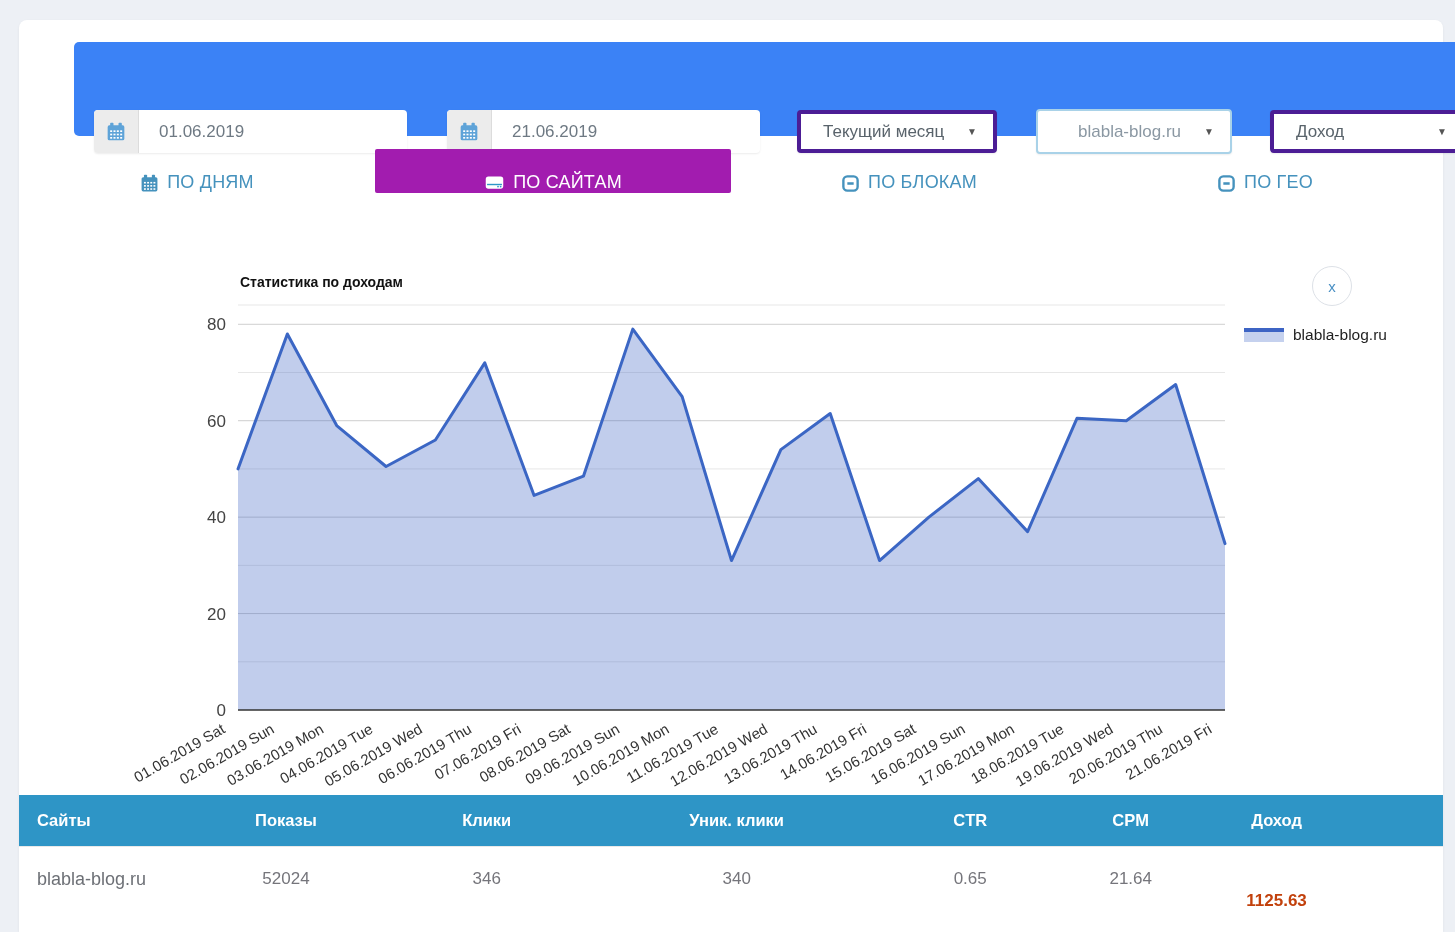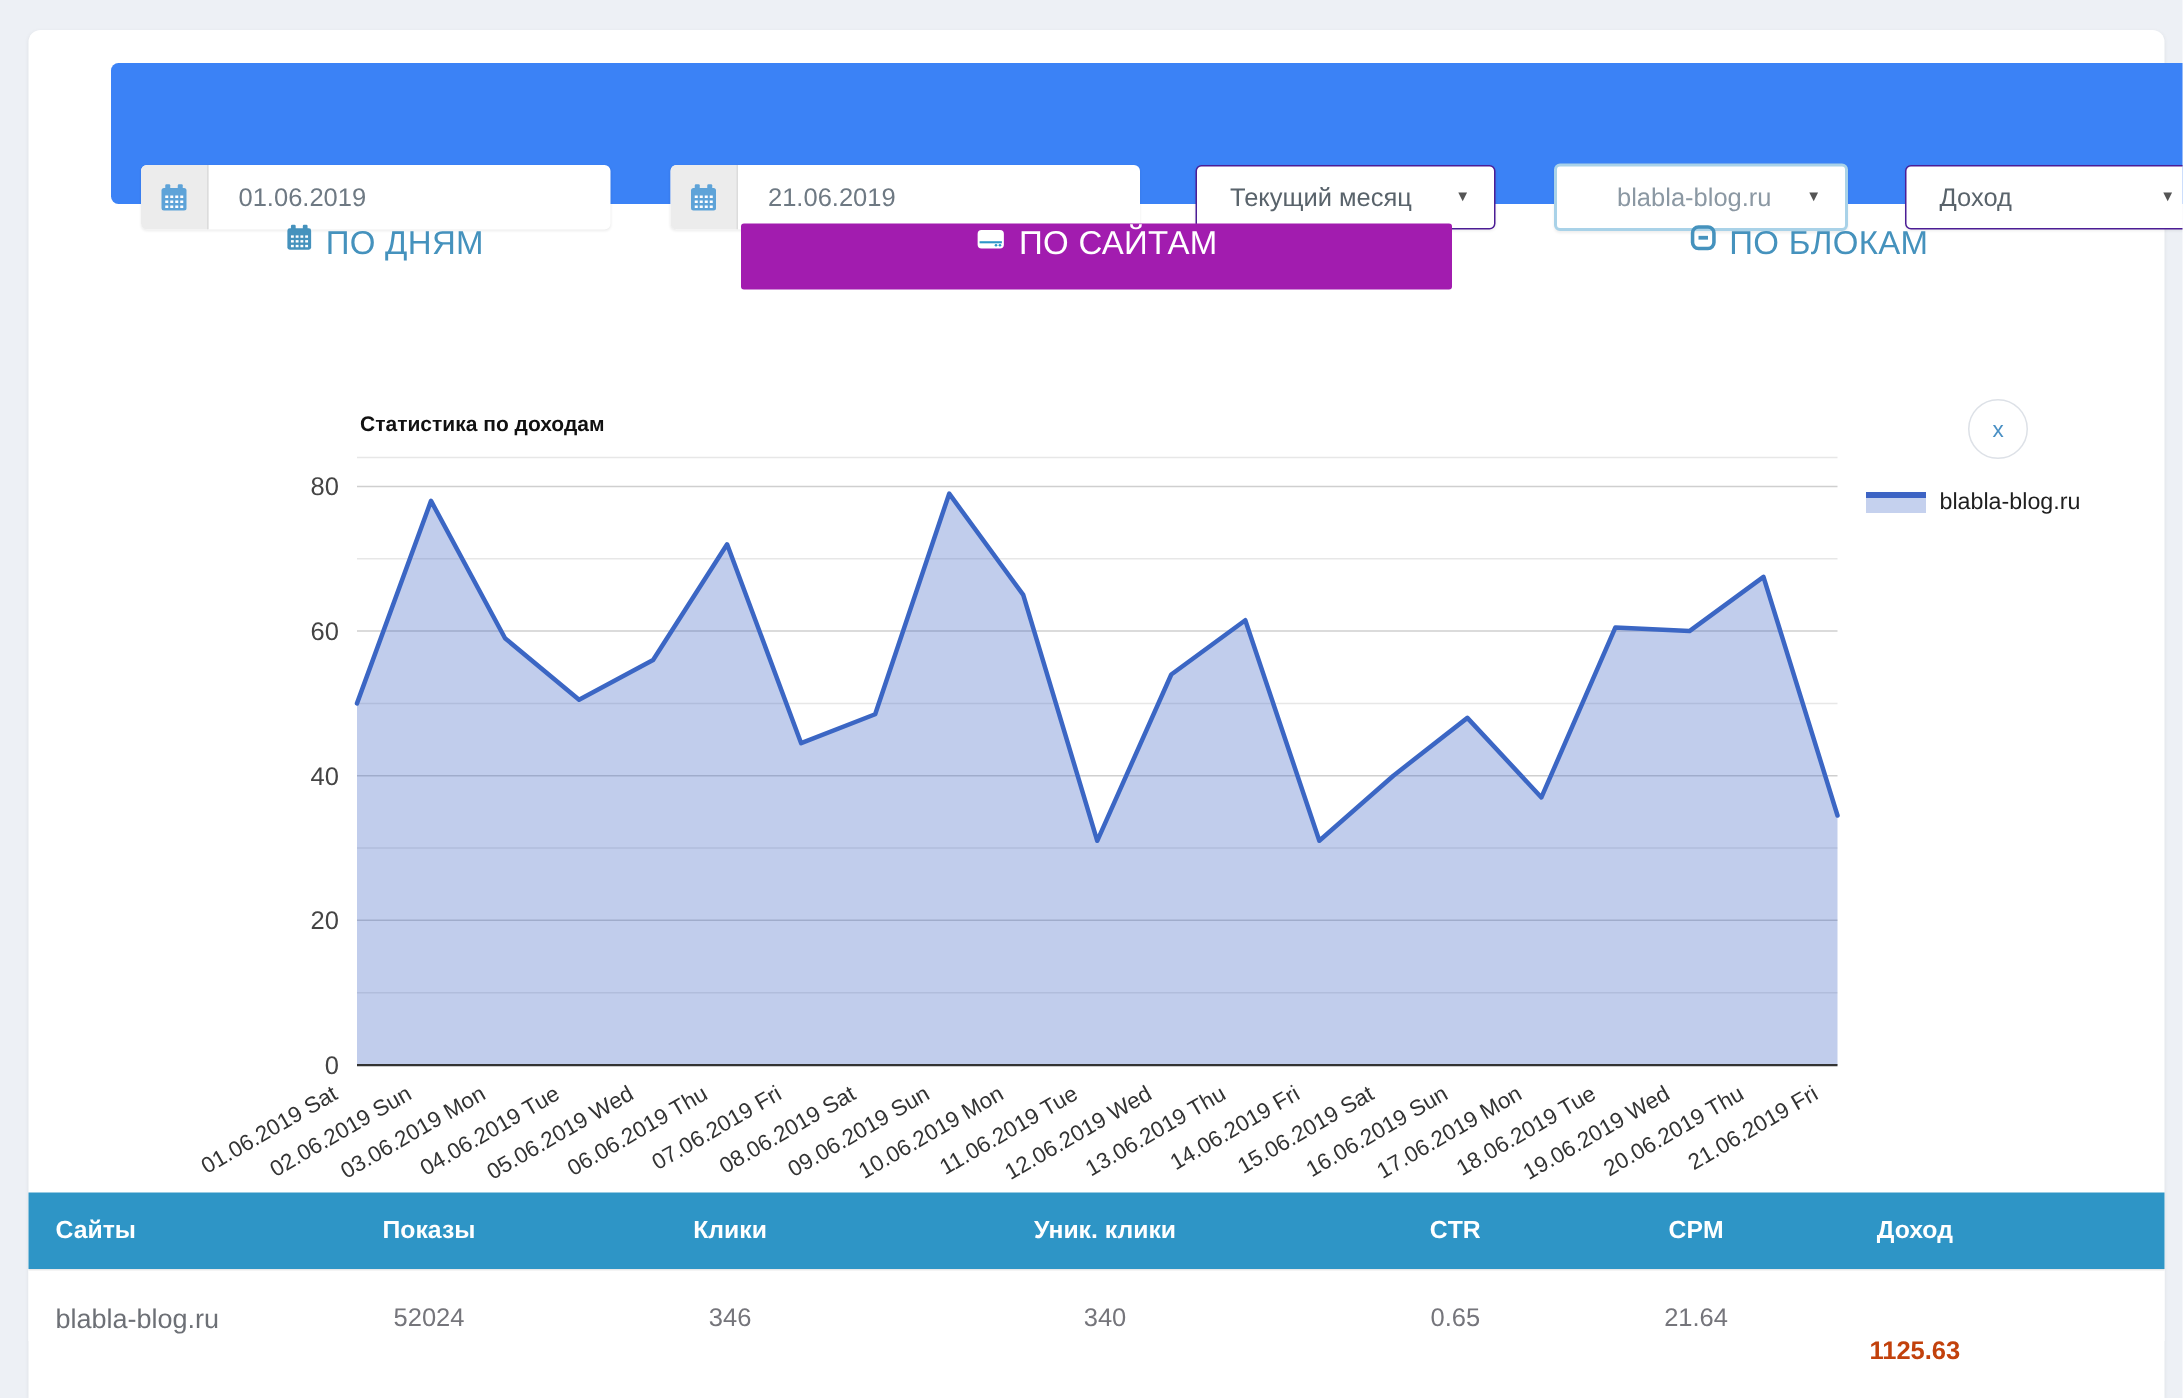--- a/index.html
+++ b/index.html
@@ -32,38 +32,38 @@
     display:flex; align-items:center; justify-content:center;
     color:#5ea3d8; flex:none;
   }
   .date-group input {
     border:none; outline:none; flex:1; padding-left:20px;
     font-family:"Liberation Sans", sans-serif;
     font-size:17px; color:#6e7983; background:transparent;
   }
   .select-box {
     position:absolute; top:68px; height:43px; background:#ffffff;
-    border:1px solid #4c1d95; border-radius:4px;
+    border:4px solid #4c1d95; border-radius:4px;
     display:flex; align-items:center; justify-content:space-between;
     padding:0 16px 0 22px; font-size:17px; color:#59636b; cursor:pointer;
     box-shadow:0 1px 2px rgba(0,0,0,0.07);
   }
   .select-box .caret { font-size:10px; color:#555; flex:none; margin-left:8px; }
   .sel-site {
     border:2px solid #a9d2e8; color:#8b98a3; padding-left:40px;
     top:67px; height:45px;
   }
   
   .tabs {
     position:absolute; left:19px; top:149px; width:1424px; height:44px;
     display:flex;
   }
   .tab {
-    flex:1; display:flex; align-items:flex-start; justify-content:center;
-    gap:8px; color:#4592bd; font-size:22px; cursor:pointer; letter-spacing:0.2px;
+    flex:1; display:flex; align-items:flex-end; justify-content:center;
+    gap:8px; color:#4592bd; font-size:18px; cursor:pointer; letter-spacing:0.2px;
   }
   .tab.active { background:#a21caf; color:#ffffff; border-radius:2px; }
   .tab svg { display:block; }
   
   .chart-title {
     position:absolute; left:240px; top:274px; font-size:14px;
     font-weight:bold; color:#111111;
   }
   .chart-close {
     position:absolute; left:1312px; top:266px; width:40px; height:40px;
@@ -214,20 +214,29 @@
     <span>ПО САЙТАМ</span>
   </div>
   <div class="tab">
     <span>
       <svg width="19" height="19" viewBox="0 0 24 24" aria-hidden="true">
         <rect x="3" y="3" width="18" height="18" rx="5" fill="none" stroke="currentColor" stroke-width="3"></rect>
         <rect x="8" y="10.4" width="8" height="3.2" fill="currentColor"></rect>
       </svg>
     </span>
     <span>ПО БЛОКАМ</span>
+  </div>
+  <div class="tab">
+    <span>
+      <svg width="19" height="19" viewBox="0 0 24 24" aria-hidden="true">
+        <rect x="3" y="3" width="18" height="18" rx="5" fill="none" stroke="currentColor" stroke-width="3"></rect>
+        <rect x="8" y="10.4" width="8" height="3.2" fill="currentColor"></rect>
+      </svg>
+    </span>
+    <span>ПО ГЕО</span>
   </div>
 </div>
 
 <div class="chart-title">Статистика по доходам</div>
 <div class="chart-close">
   <span>x</span>
 </div>
 <div class="legend">
   <span class="swatch"></span>
   <span class="legend-label">blabla-blog.ru</span>

